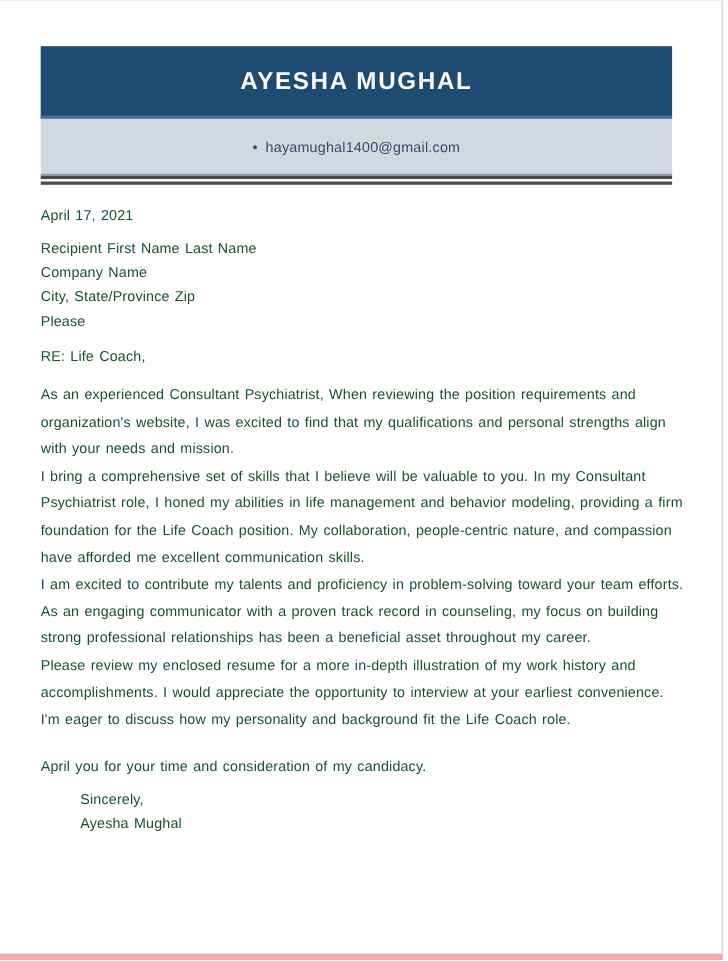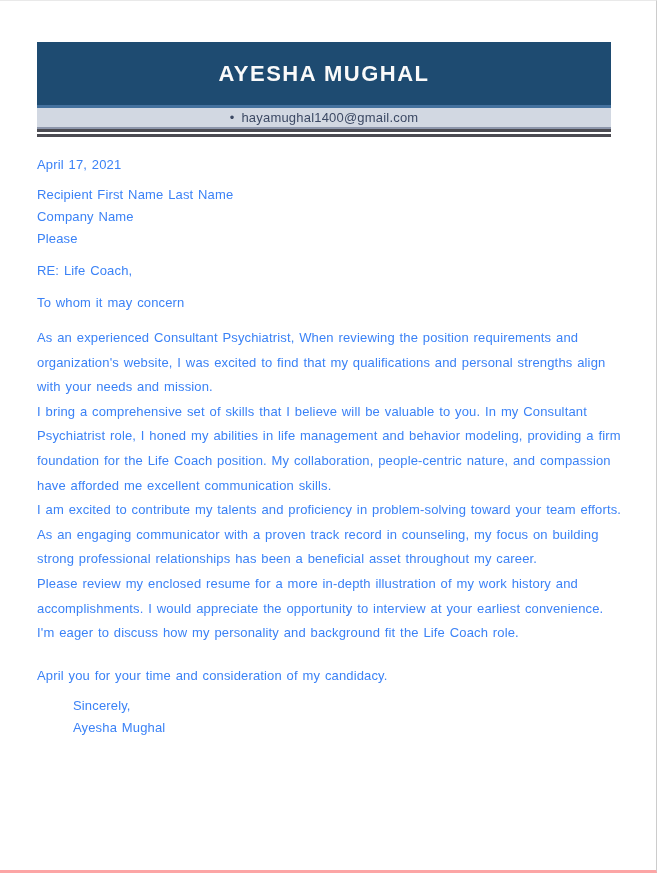--- a/index.html
+++ b/index.html
@@ -7,21 +7,21 @@
     background: #ffffff;
     font-family: "Liberation Sans", "DejaVu Sans", sans-serif;
   }
   .page {
     position: relative;
     width: 657px;
     height: 873px;
     background: #ffffff;
     border-top: 1px solid #e9e9e9;
     border-right: 1px solid #cccccc;
-    border-bottom: 3px solid #fca5a5;
+    border-bottom: 6px solid #fca5a5;
     overflow: hidden;
   }
   
   .banner {
     margin: 41px 0 0 37px;
     width: 574px;
   }
   .banner-dark {
     height: 66px;
     background: #1e4b71;
@@ -31,41 +31,41 @@
     justify-content: center;
   }
   .banner-title {
     color: #fafafa;
     font-size: 22px;
     font-weight: bold;
     letter-spacing: 1.5px;
     white-space: nowrap;
   }
   .banner-light {
-    height: 21px;
+    height: 52px;
     background: #d2d8e2;
     border-bottom: 2px solid #8d96ab;
     display: flex;
     align-items: center;
     justify-content: center;
   }
   .contact-line {
     color: #3c4964;
     font-size: 13px;
     letter-spacing: 0.2px;
   }
   .contact-line .bullet { margin-right: 7px; }
   .rule { width: 574px; margin-left: 37px; }
   .rule-dark { height: 3px; background: #4b4b52; }
   .rule-gap { height: 2px; background: #ffffff; }
   
   .letter {
     margin-left: 37px;
     width: 588px;
-    color: #3b82f6;
+    color: #14532d;
     font-size: 13px;
     letter-spacing: 0.15px;
     word-spacing: 1px;
   }
   .date-line     { margin-top: 17px; line-height: 22px; }
   .addr-block    { margin-top: 8px; }
   .addr-block p  { line-height: 22px; }
   .subject-line  { margin-top: 10px; line-height: 22px; }
   .salutation    { margin-top: 10px; line-height: 22px; }
   .paragraphs    { margin-top: 12px; }
@@ -96,26 +96,26 @@
     <div class="rule-dark"></div>
   </div>
 
   <div class="letter">
 
     <p class="date-line">April 17, 2021</p>
 
     <div class="addr-block">
       <p>Recipient First Name Last Name</p>
       <p>Company Name</p>
+      <p>City, State/Province Zip</p>
       <p>Please</p>
     </div>
 
     <p class="subject-line">RE: Life Coach,</p>
 
-    <p class="salutation">To whom it may concern</p>
 
     <div class="paragraphs">
       <p>As an experienced Consultant Psychiatrist, When reviewing the position requirements and organization's website, I was excited to find that my qualifications and personal strengths align with your needs and mission.</p>
       <p>I bring a comprehensive set of skills that I believe will be valuable to you. In my Consultant Psychiatrist role, I honed my abilities in life management and behavior modeling, providing a firm foundation for the Life Coach position. My collaboration, people-centric nature, and compassion have afforded me excellent communication skills.</p>
       <p>I am excited to contribute my talents and proficiency in problem-solving toward your team efforts. As an engaging communicator with a proven track record in counseling, my focus on building strong professional relationships has been a beneficial asset throughout my career.</p>
       <p>Please review my enclosed resume for a more in-depth illustration of my work history and accomplishments. I would appreciate the opportunity to interview at your earliest convenience. I'm eager to discuss how my personality and background fit the Life Coach role.</p>
     </div>
 
     <p class="thanks-line">April you for your time and consideration of my candidacy.</p>
 

